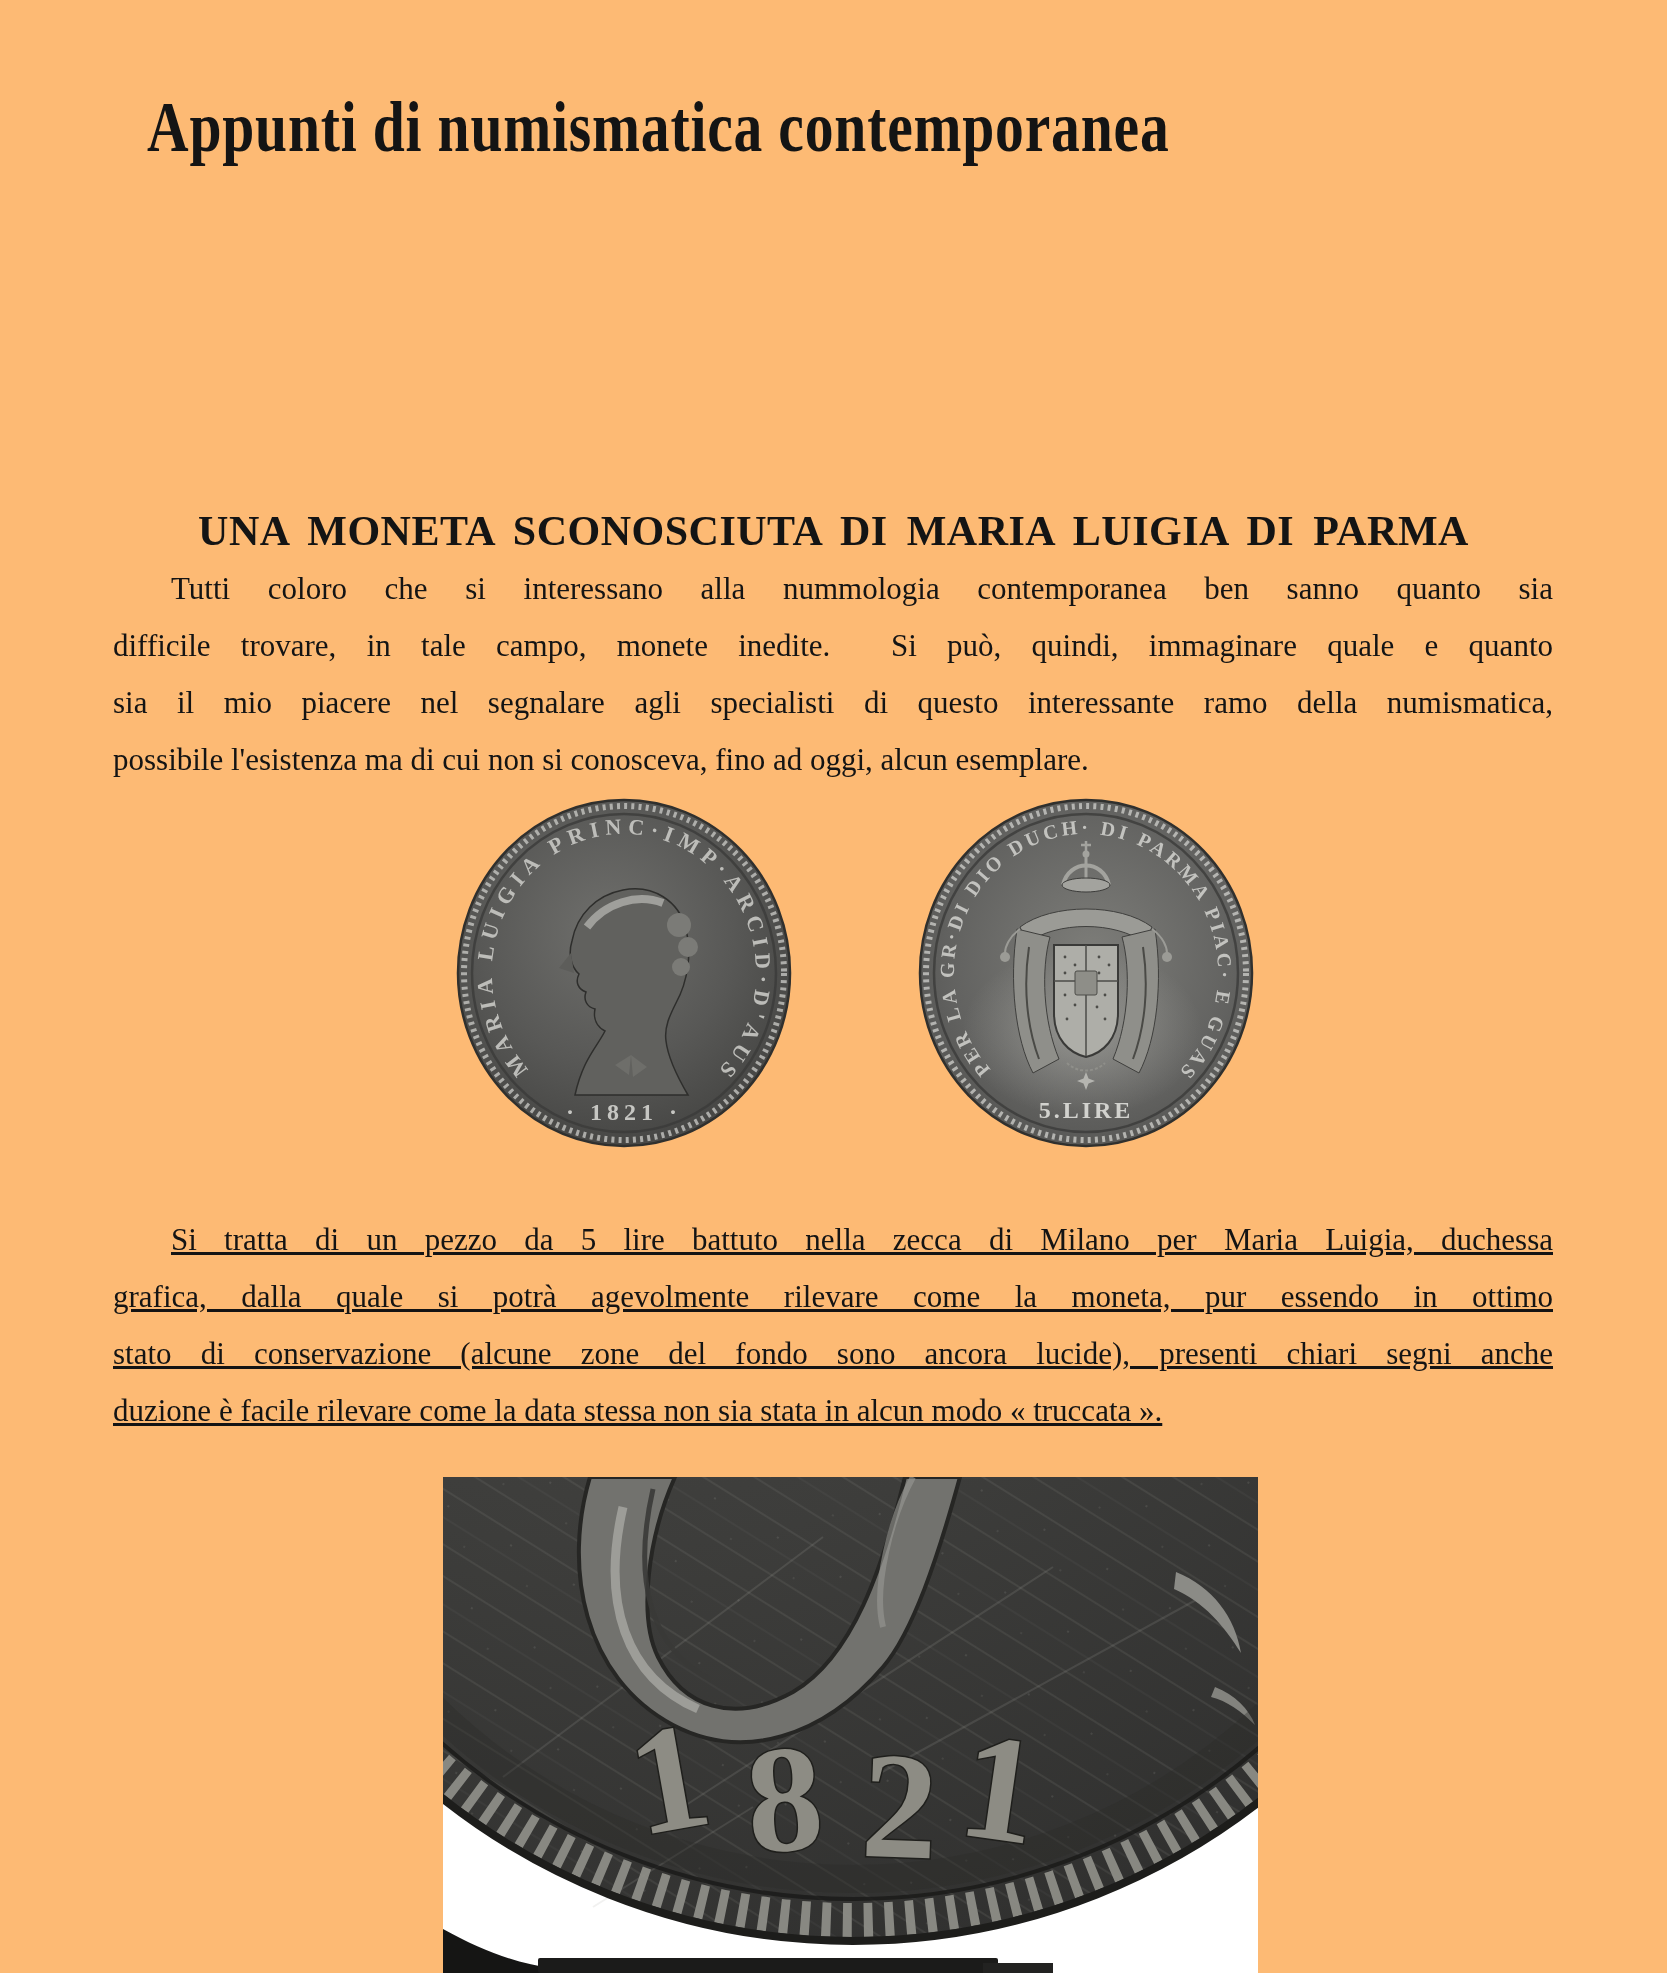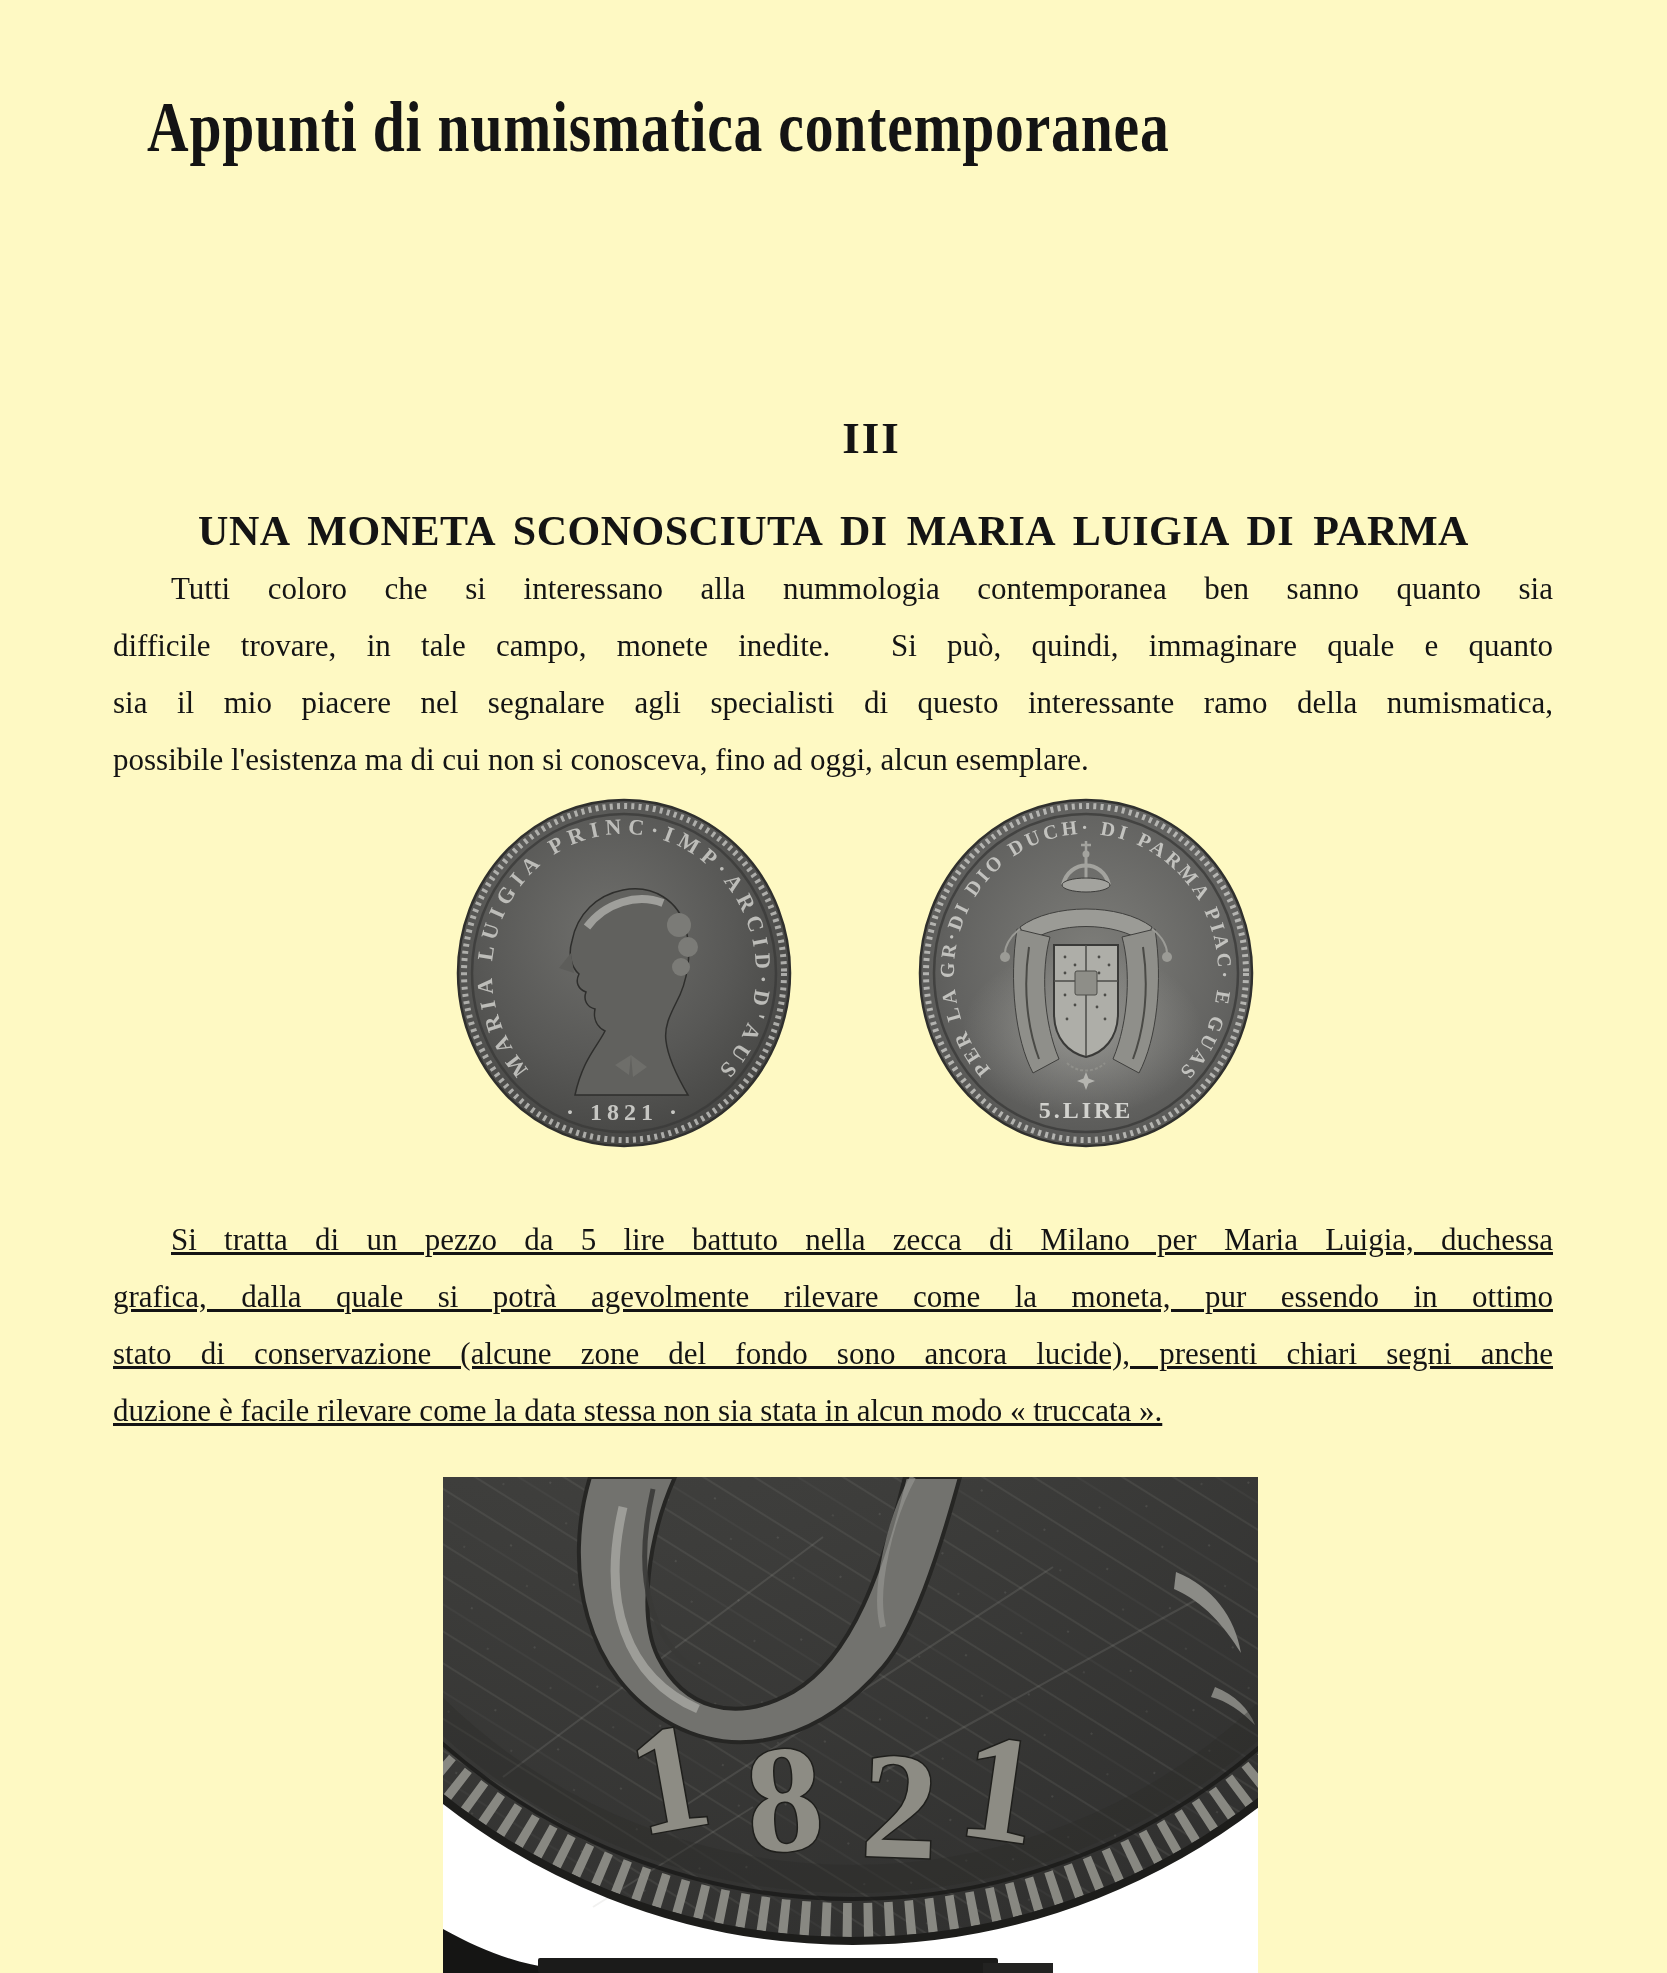--- a/index.html
+++ b/index.html
@@ -1,17 +1,17 @@
 <!DOCTYPE html>
 <html><head>
 <meta charset="utf-8">
 <style>
   html,body{margin:0;padding:0;background:#ffffff;}
   .page{
-    position:relative;width:1667px;height:1973px;background:#fef9c3;
+    position:relative;width:1667px;height:1973px;background:#fdba74;
     font-family:"Liberation Serif", serif;color:#141414;overflow:hidden;
   }
   .title{
     position:absolute;left:147px;top:38px;
     font-size:72px;font-weight:bold;letter-spacing:1px;white-space:nowrap;
     transform:scaleX(0.80);transform-origin:left top;
   }
   .roman{
     position:absolute;left:0;top:412px;width:100%;text-align:center;
     font-size:45px;font-weight:bold;
@@ -33,21 +33,20 @@
   .coin{position:absolute;}
   .bigphoto{position:absolute;left:443px;top:1477px;}
 </style>
 </head>
 <body>
 
 <div class="page">
 
   <h1 class="title">Appunti di numismatica contemporanea</h1>
 
-  <div class="roman"><span>III</span></div>
 
   <h2 class="headline">UNA MONETA SCONOSCIUTA DI MARIA LUIGIA DI PARMA</h2>
 
   <div class="para p1">
     <div class="pline first">Tutti coloro che si interessano alla nummologia contemporanea ben sanno quanto sia</div>
     <div class="pline">difficile trovare, in tale campo, monete inedite.&nbsp; Si può, quindi, immaginare quale e quanto</div>
     <div class="pline">sia il mio piacere nel segnalare agli specialisti di questo interessante ramo della numismatica,</div>
     <div class="pline last">possibile l'esistenza ma di cui non si conosceva, fino ad oggi, alcun esemplare.</div>
   </div>
 

